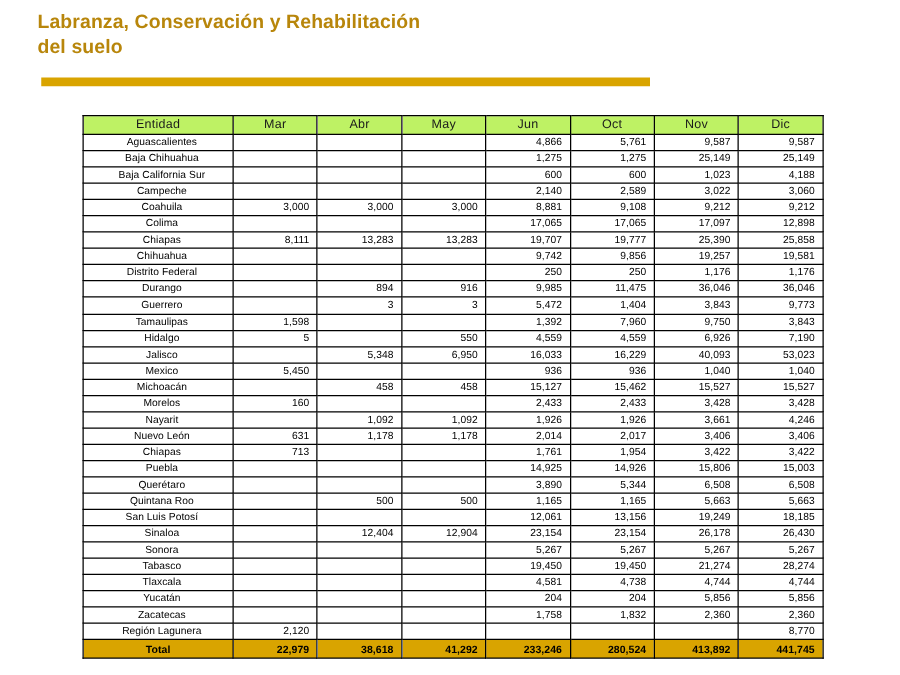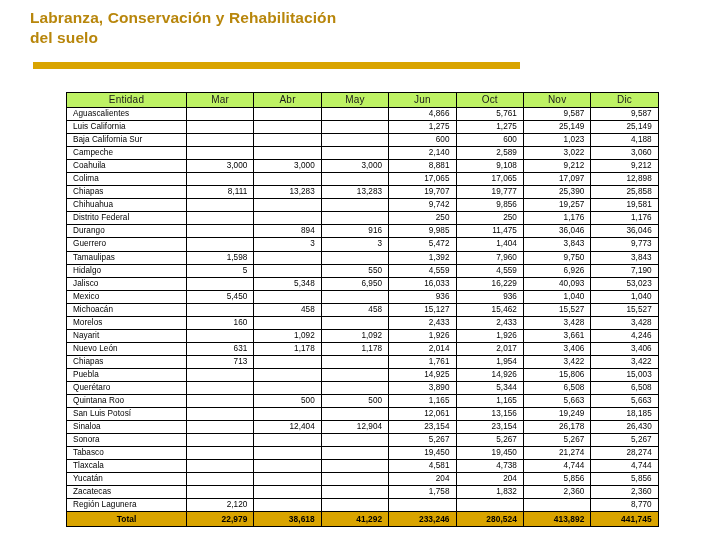--- a/index.html
+++ b/index.html
@@ -55,21 +55,21 @@
     background:#bef264;
     color:#1b1b1b;
     font-weight:normal;
     text-align:center;
     font-size:10px;
     height:14px;
     line-height:14px;
     letter-spacing:0.2px;
   }
   td.ent{
-    text-align:left;
+    text-align:center;
     padding-left:6px;
     letter-spacing:0.05px;
   }
   td.num{
     text-align:right;
     padding-right:6px;
     letter-spacing:0.05px;
   }
   tfoot td{
     background:#D9A400;
@@ -123,21 +123,21 @@
             <td class="ent">Aguascalientes</td>
             <td class="num"></td>
             <td class="num"></td>
             <td class="num"></td>
             <td class="num">4,866</td>
             <td class="num">5,761</td>
             <td class="num">9,587</td>
             <td class="num">9,587</td>
           </tr>
           <tr>
-            <td class="ent">Luis California</td>
+            <td class="ent">Baja Chihuahua</td>
             <td class="num"></td>
             <td class="num"></td>
             <td class="num"></td>
             <td class="num">1,275</td>
             <td class="num">1,275</td>
             <td class="num">25,149</td>
             <td class="num">25,149</td>
           </tr>
           <tr>
             <td class="ent">Baja California Sur</td>

